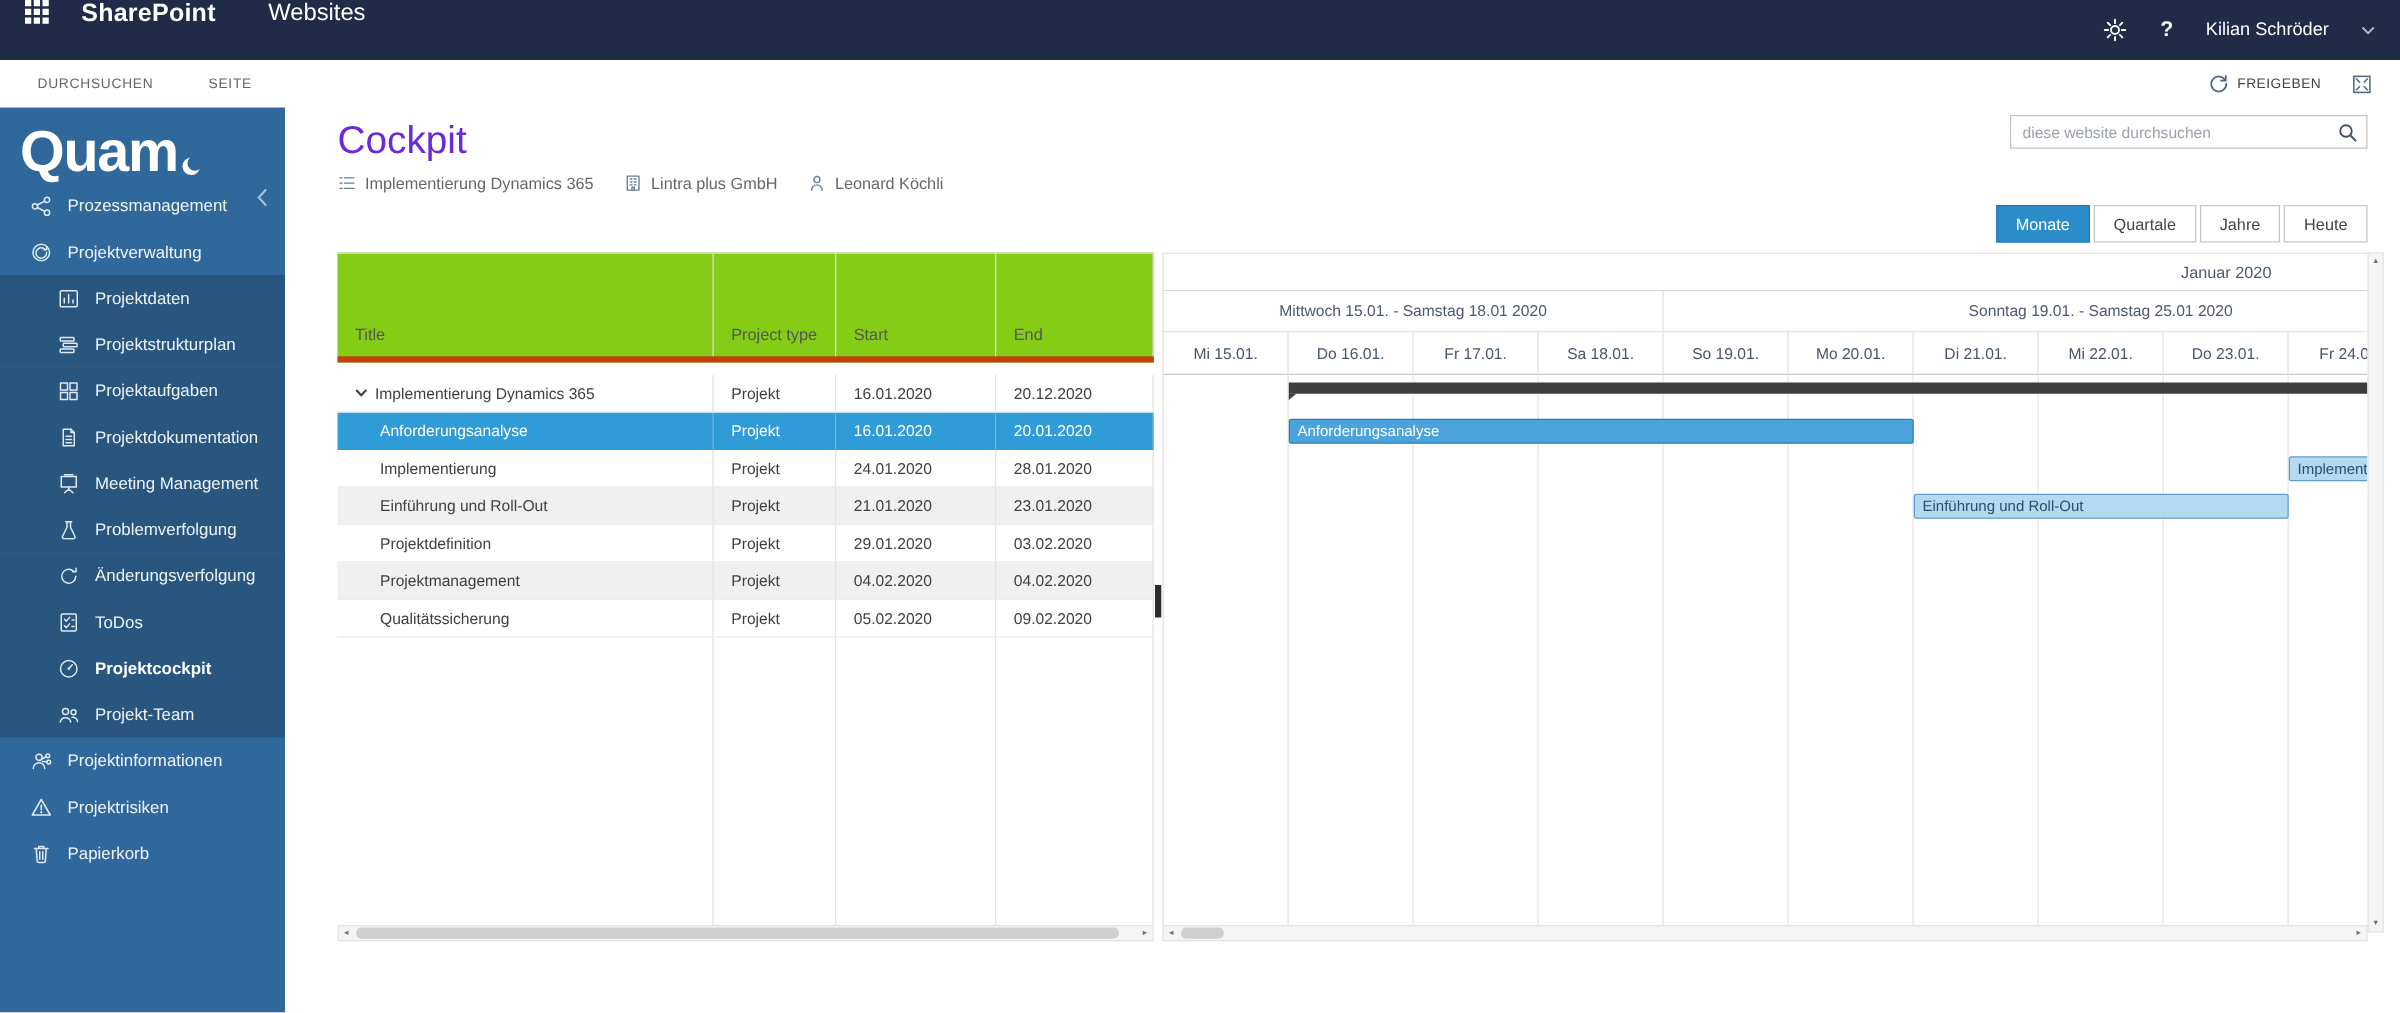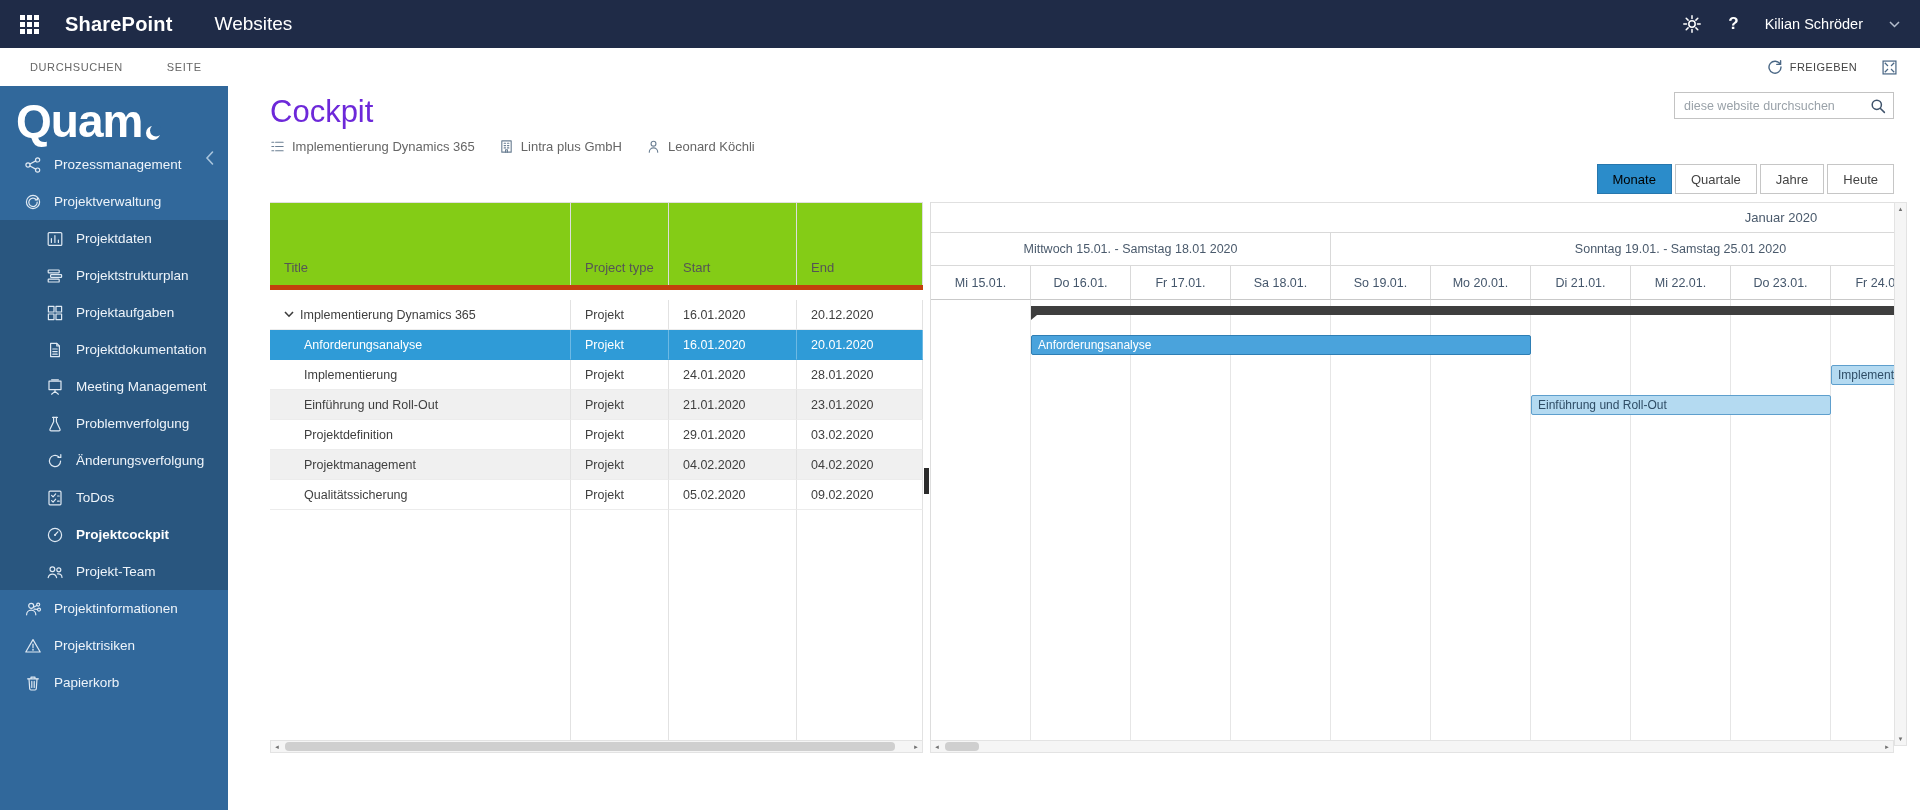--- a/index.html
+++ b/index.html
@@ -2,21 +2,21 @@
 <html><head>
 <meta charset="utf-8">
 <title>Cockpit</title>
 <style>
 *{margin:0;padding:0;box-sizing:border-box}
 html,body{width:1920px;height:810px;overflow:hidden;background:#fff}
 body{font-family:"Liberation Sans",sans-serif;color:#444}
 #app{position:relative;width:1920px;height:810px;background:#fff}
 
 
-.topbar{position:absolute;top:0;left:0;width:1920px;height:48px;background:#1f2b47;display:flex;align-items:center;color:#fff;padding:0 20px 0 14px}
+.topbar{position:absolute;top:0;left:0;width:1920px;height:48px;background:#1f2b47;display:flex;color:#fff;padding:0 20px 0 14px}
 .waffle{display:grid;grid-template-columns:repeat(3,5px);grid-template-rows:repeat(3,5px);gap:2px;margin:0 26px 0 6px;cursor:pointer}
 .waffle i{background:#fff;display:block}
 .tb-app{font-size:20px;font-weight:700;letter-spacing:.2px;cursor:pointer}
 .tb-site{font-size:19px;font-weight:400;margin-left:42px;cursor:pointer}
 .tb-right{margin-left:auto;display:flex;align-items:center;gap:26px}
 .tb-ic{display:flex;cursor:pointer}
 .tb-help{font-size:17px;font-weight:700;cursor:pointer}
 .tb-user{font-size:14.5px;cursor:pointer}
 .tb-chev{display:flex;align-items:center;opacity:.85;cursor:pointer}
 
@@ -38,27 +38,27 @@
 .side-item.active{font-weight:700;color:#fff}
 .sicon{width:18px;flex:0 0 18px;display:flex}
 .sicon svg{width:18px;height:18px;stroke:#dfe9f3;stroke-width:1.2;fill:none;stroke-linecap:round;stroke-linejoin:round}
 
 
 .main{position:absolute;top:86px;left:240px;width:1680px;height:724px;background:#fff}
 .page-title{position:absolute;top:8px;left:30px;font-size:31px;font-weight:400;color:#6d28d9}
 .meta{position:absolute;top:53px;left:30px;display:flex;align-items:center;gap:24px;font-size:13px;color:#666}
 .m-item{display:flex;align-items:center;gap:7px}
 .m-item svg{stroke:#6b7f93;fill:none;stroke-width:1.2;stroke-linecap:round;stroke-linejoin:round}
-.searchbox{position:absolute;top:6px;right:26px;width:220px;height:27px;border:1px solid #c3c3c3;display:flex;align-items:center;background:#fff}
+.searchbox{position:absolute;top:6px;right:26px;width:286px;height:27px;border:1px solid #c3c3c3;display:flex;align-items:center;background:#fff}
 .searchbox input{flex:1;border:0;outline:none;font-size:12.5px;padding:0 6px 0 9px;font-family:inherit;color:#444;min-width:0}
 .searchbox input::placeholder{color:#9aa2a9}
 .search-ic{margin-right:7px;display:flex;cursor:pointer}
 .viewbtns{position:absolute;top:78px;right:26px;display:flex;gap:3px}
 .vb{height:30px;padding:0 15px;font-size:13px;font-family:inherit;background:#fff;border:1px solid #c6c6c6;color:#444;cursor:pointer}
-.vb.active{background:#2b8cca;border-color:#2777ad;color:#000000}
+.vb.active{background:#2b8cca;border-color:#2777ad;color:#ffffff}
 
 
 .workspace{position:absolute;top:116px;left:30px;width:1650px;height:551px}
 
 
 .grid-pane{position:absolute;top:0;left:0;width:653px;height:538px}
 .ghead{position:absolute;top:0;left:0;width:653px;height:88px;background:#84cc16;border-top:1px solid #e0e0e0;border-bottom:5px solid #c2410c;display:grid;grid-template-columns:301px 98px 128px 126px}
 .ghead .hc{border-right:1px solid #ddd;display:flex;align-items:flex-end;padding:0 0 10px 14px;font-size:13px;color:#555;cursor:pointer}
 .trows{position:absolute;top:98px;left:0;width:653px}
 .trow{display:grid;grid-template-columns:301px 98px 128px 126px;height:30px;font-size:12.5px;color:#3f3f3f;cursor:pointer}

